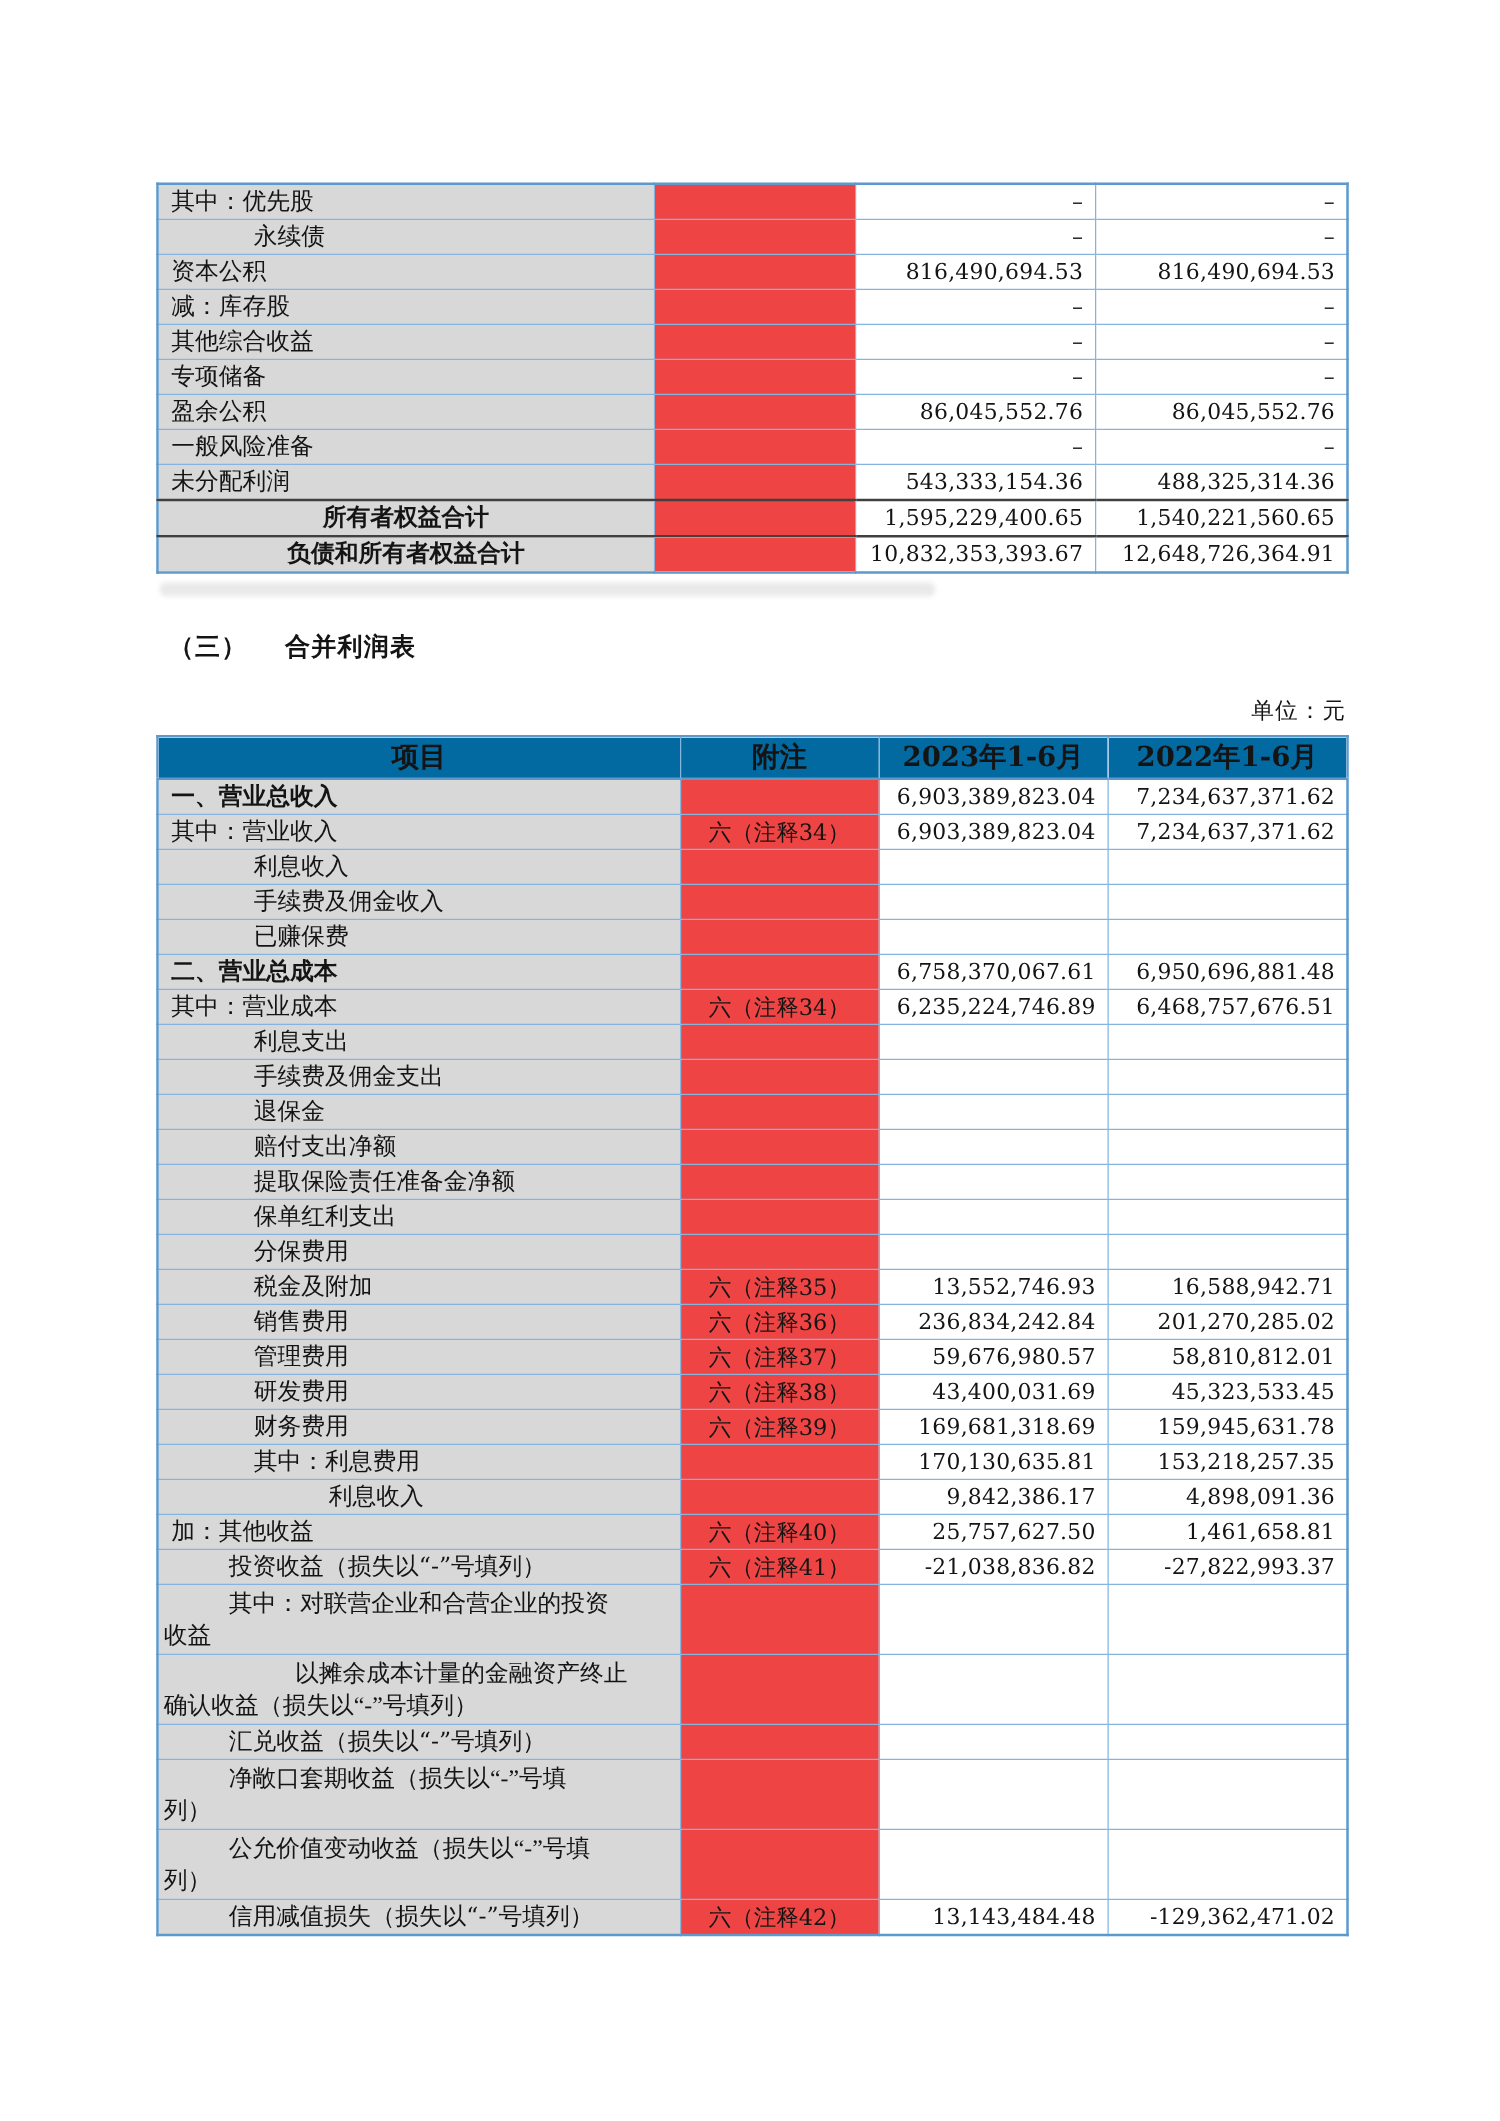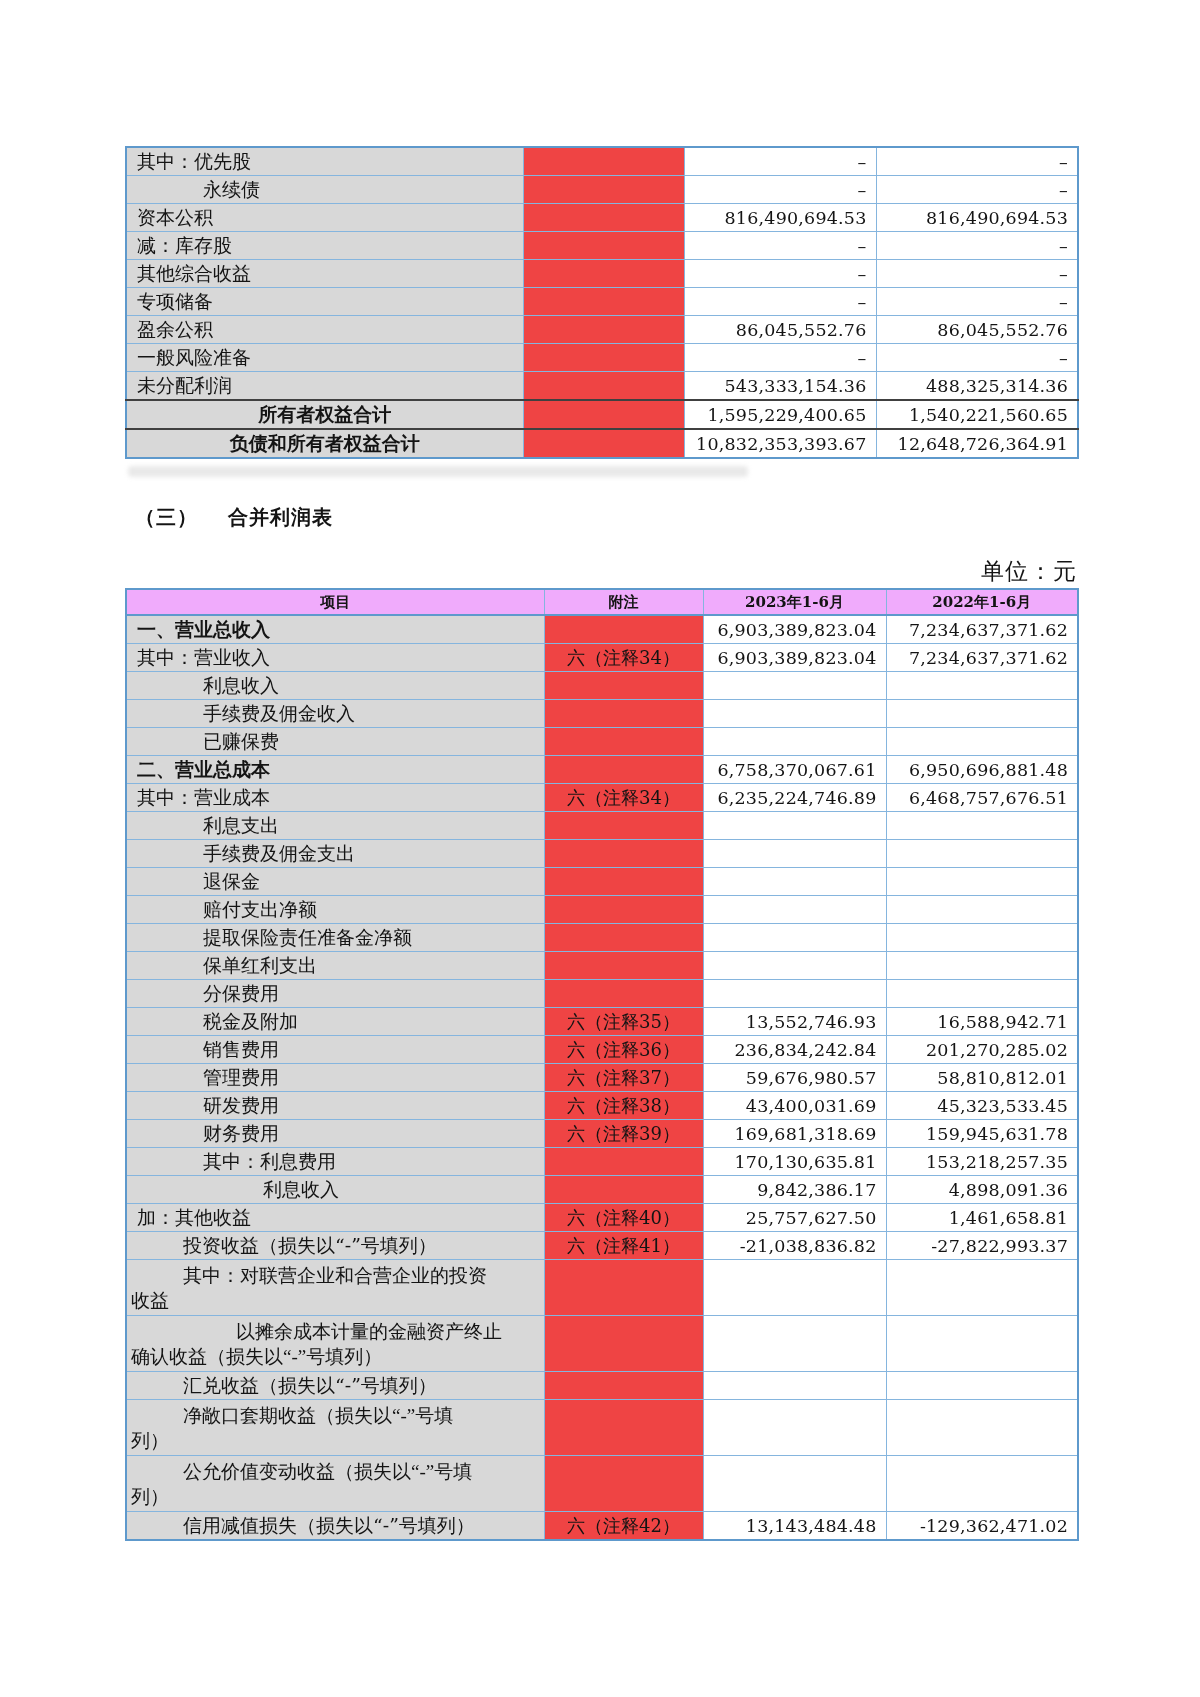--- a/index.html
+++ b/index.html
@@ -35,31 +35,31 @@
   .im{text-indent:52px}
   .ia{text-indent:105px}
   .b{font-weight:bold}
 
   .note{font-size:18px;text-align:center;background:#ef4444;padding:0 2px;}
   .num{font-size:17.5px;text-align:right;background:#fff;padding:0 9px 0 2px;letter-spacing:.2px;}
 
   tr.total td{border-top:2px solid #404040;}
   tr.total .lbl{text-align:center;text-indent:0;font-weight:bold;}
   #income-table tr.hd td{
-    background:#f0abfc;font-weight:bold;font-size:15px;text-align:center;
+    background:#0369a1;font-weight:bold;font-size:22px;text-align:center;
     border-bottom:2px solid #5e99cc;
   }
 
   .section-heading{
     position:absolute;left:135px;top:504px;font-size:20px;font-weight:bold;
     letter-spacing:1px;
   }
   .section-heading .num{margin-right:30px;font-size:20px;padding:0;letter-spacing:1px;}
   .unit-label{
-    position:absolute;right:123px;top:556px;font-size:23px;letter-spacing:1px;
+    position:absolute;right:123px;top:556px;font-size:18px;letter-spacing:1px;
   }
   .scan-artifact{
     position:absolute;left:128px;top:466px;width:620px;height:11px;
     background:rgba(175,175,175,.28);filter:blur(2px);border-radius:4px;
   }
 </style>
 </head>
 <body>
 
 <div class="page">

